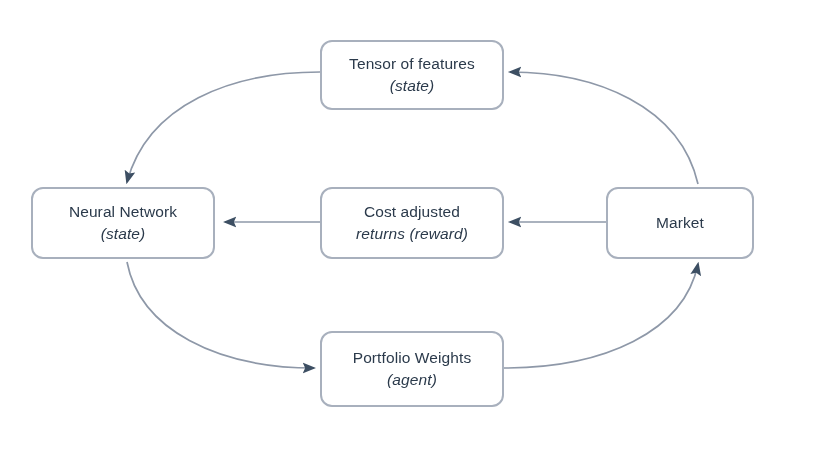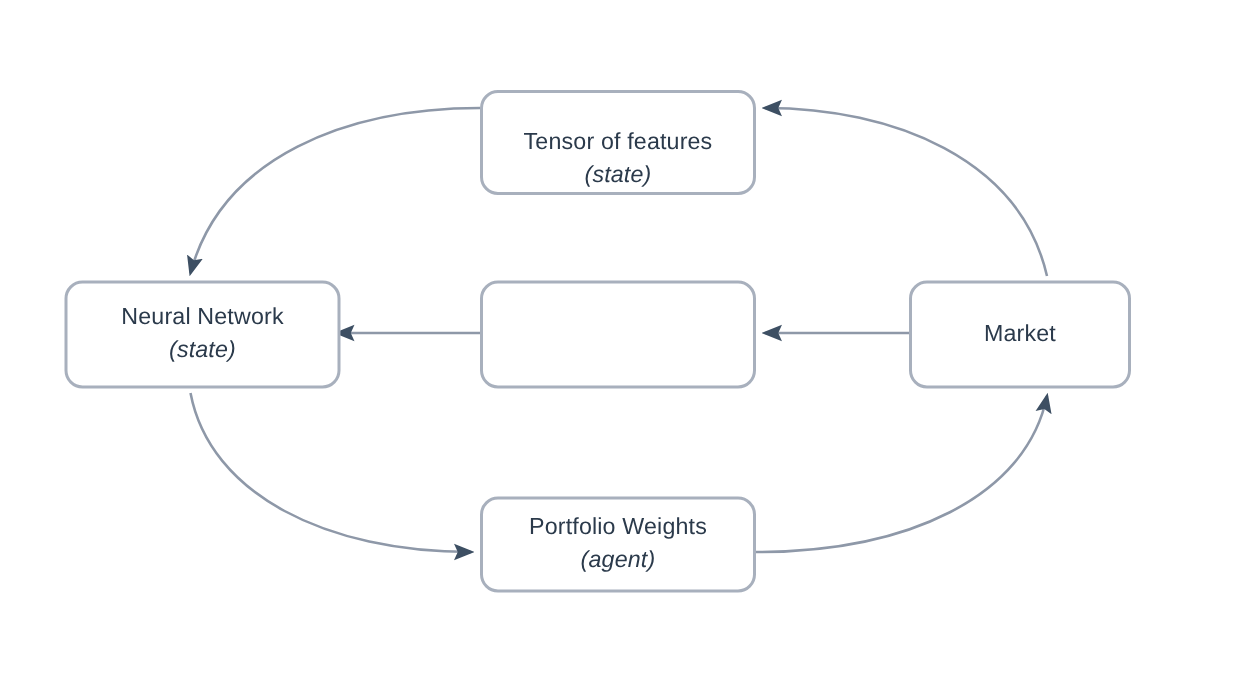--- a/index.html
+++ b/index.html
@@ -37,25 +37,25 @@
     line-height: 1.42;
     letter-spacing: 0.1px;
     z-index: 2;
   }
   .node .inner {
     padding: 0 8px;
     white-space: pre-line;
   }
   .node em {
   }
-  #node-state    { left: 320px; top: 60px;  width: 184px; height: 70px; align-items: flex-end; }
-  #node-agent    { left: 43px;  top: 187px; width: 184px; height: 72px; }
+  #node-state    { left: 320px; top: 40px;  width: 184px; height: 70px; }
+  #node-agent    { left: 31px;  top: 187px; width: 184px; height: 72px; }
   #node-reward   { left: 320px; top: 187px; width: 184px; height: 72px; }
   #node-env      { left: 606px; top: 187px; width: 148px; height: 72px; }
-  #node-action   { left: 320px; top: 331px; width: 184px; height: 64px; }
+  #node-action   { left: 320px; top: 331px; width: 184px; height: 76px; }
 </style>
 </head>
 <body>
 
 <div id="canvas">
 
   <svg id="edges" viewBox="0 0 828 455" xmlns="http://www.w3.org/2000/svg">
     <defs>
       <marker id="ah-down" viewBox="0 0 12 12" refX="6" refY="10" markerWidth="8" markerHeight="8" orient="auto-start-reverse">
         <path d="M 6 12 L 1.2 0 L 6 2.2 L 10.8 0 Z" fill="#3d4f63"></path>
@@ -80,21 +80,21 @@
 
   <div class="node" id="node-state">
     <div class="inner"><span>Tensor of features</span><br><em>(state)</em></div>
   </div>
 
   <div class="node" id="node-agent">
     <div class="inner"><span>Neural Network</span><br><em>(state)</em></div>
   </div>
 
   <div class="node" id="node-reward">
-    <div class="inner"><br></div>
+    <div class="inner"><span>Cost adjusted</span><br><em>returns (reward)</em></div>
   </div>
 
   <div class="node" id="node-env">
     <div class="inner"><span>Market</span><br></div>
   </div>
 
   <div class="node" id="node-action">
     <div class="inner"><span>Portfolio Weights</span><br><em>(agent)</em></div>
   </div>
 

